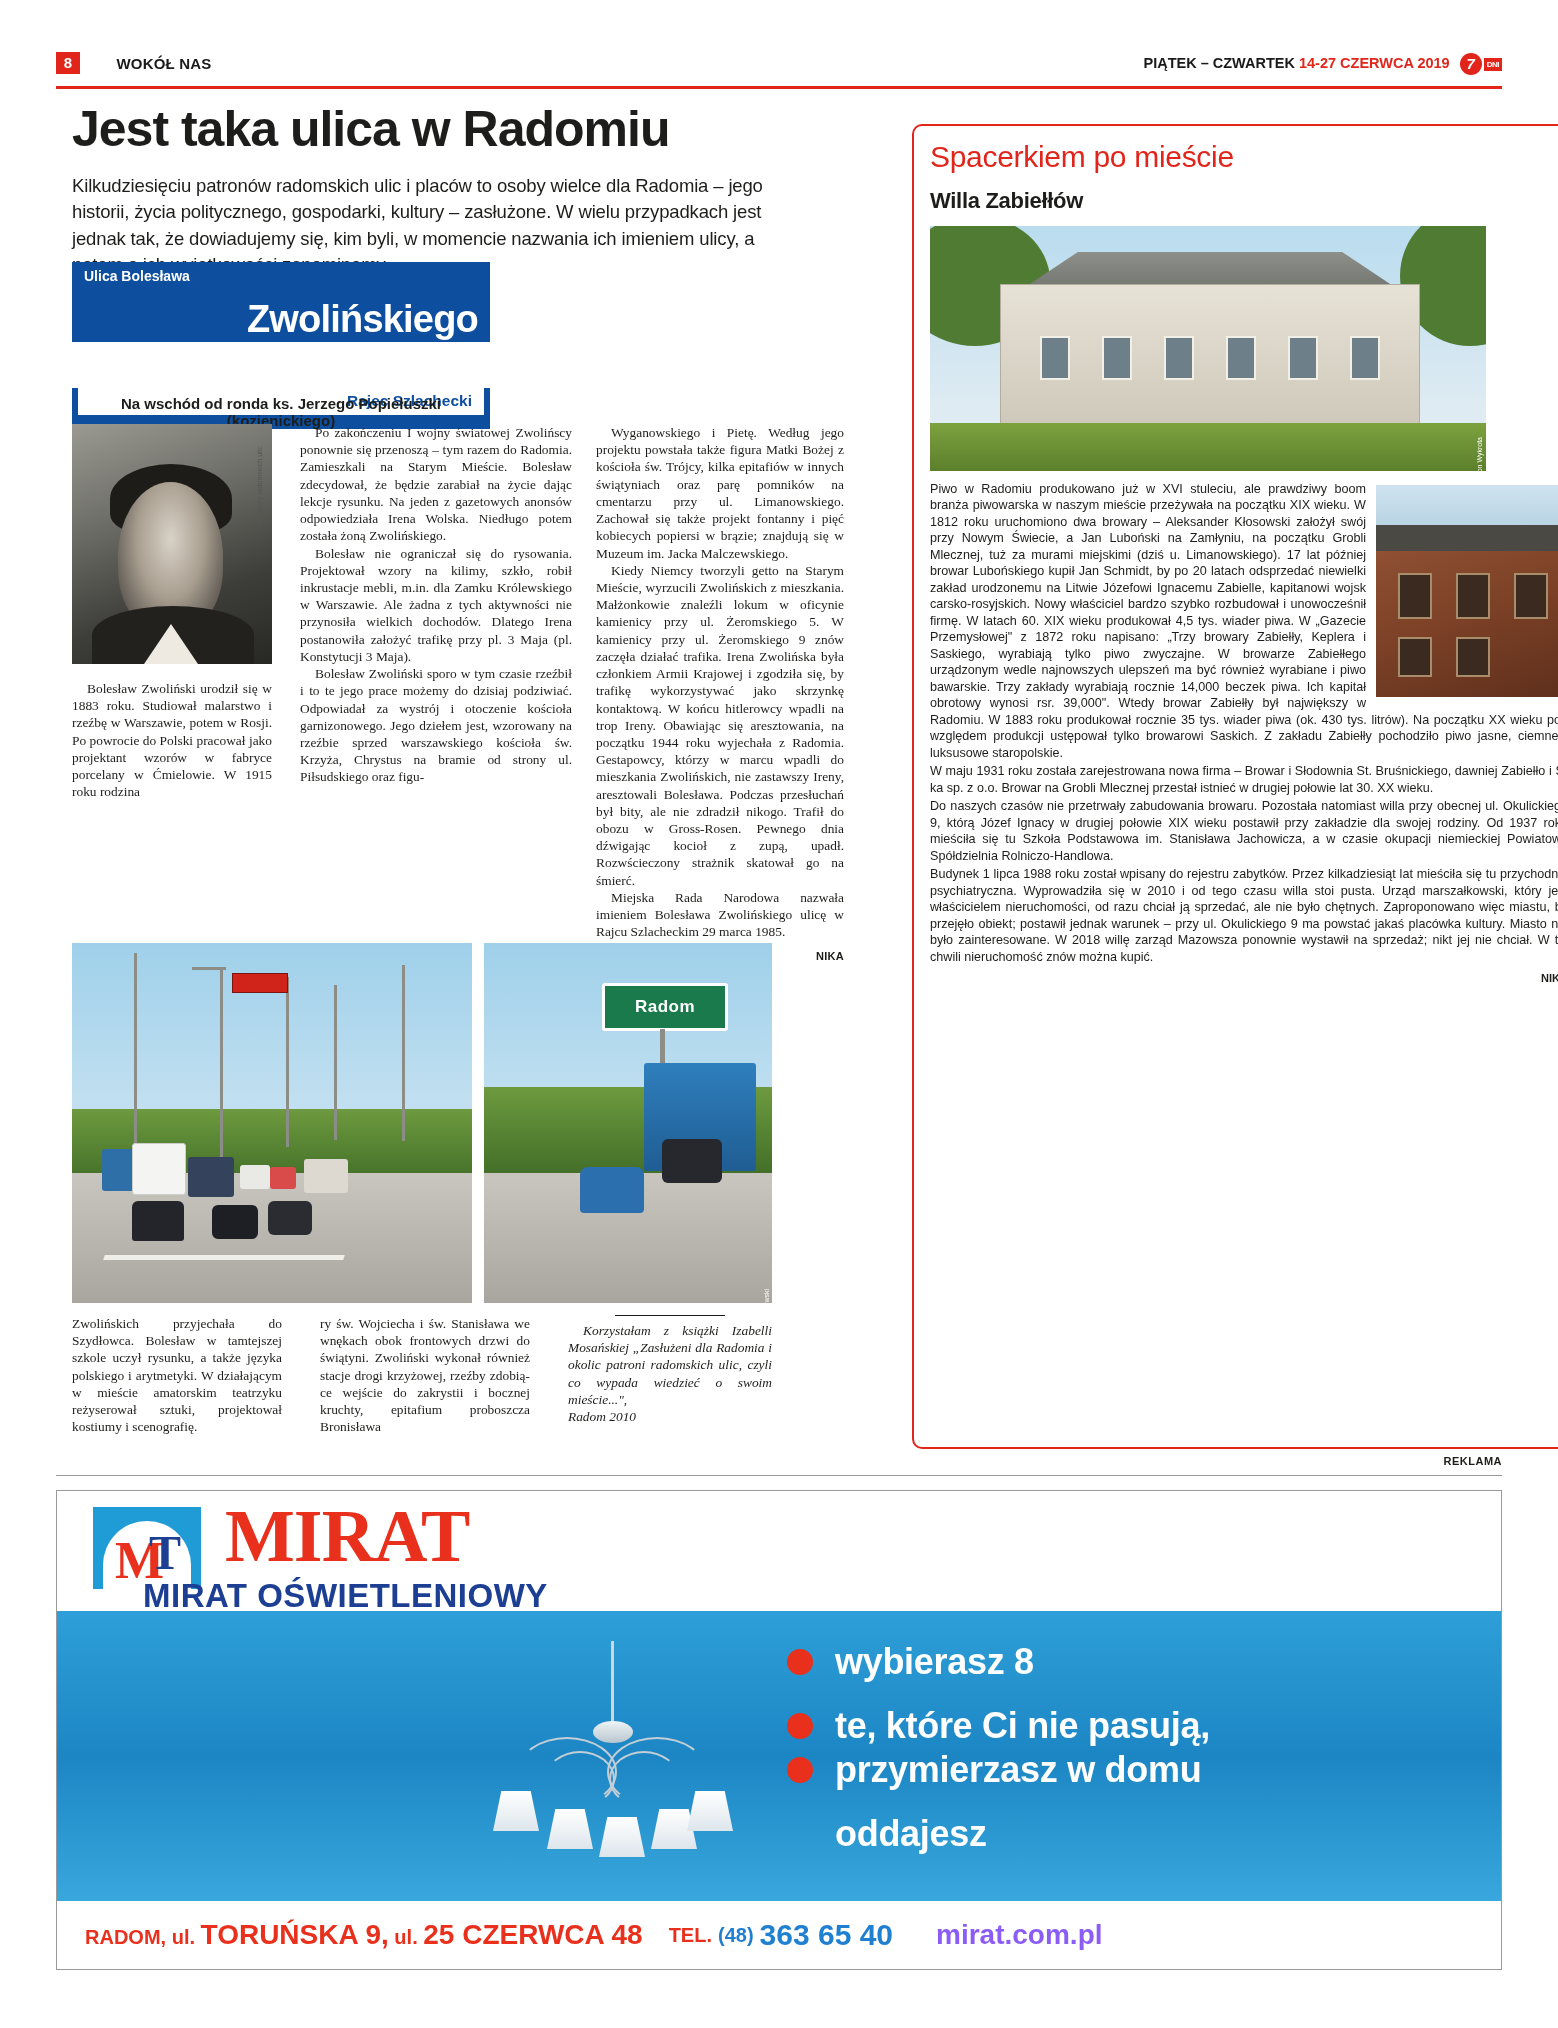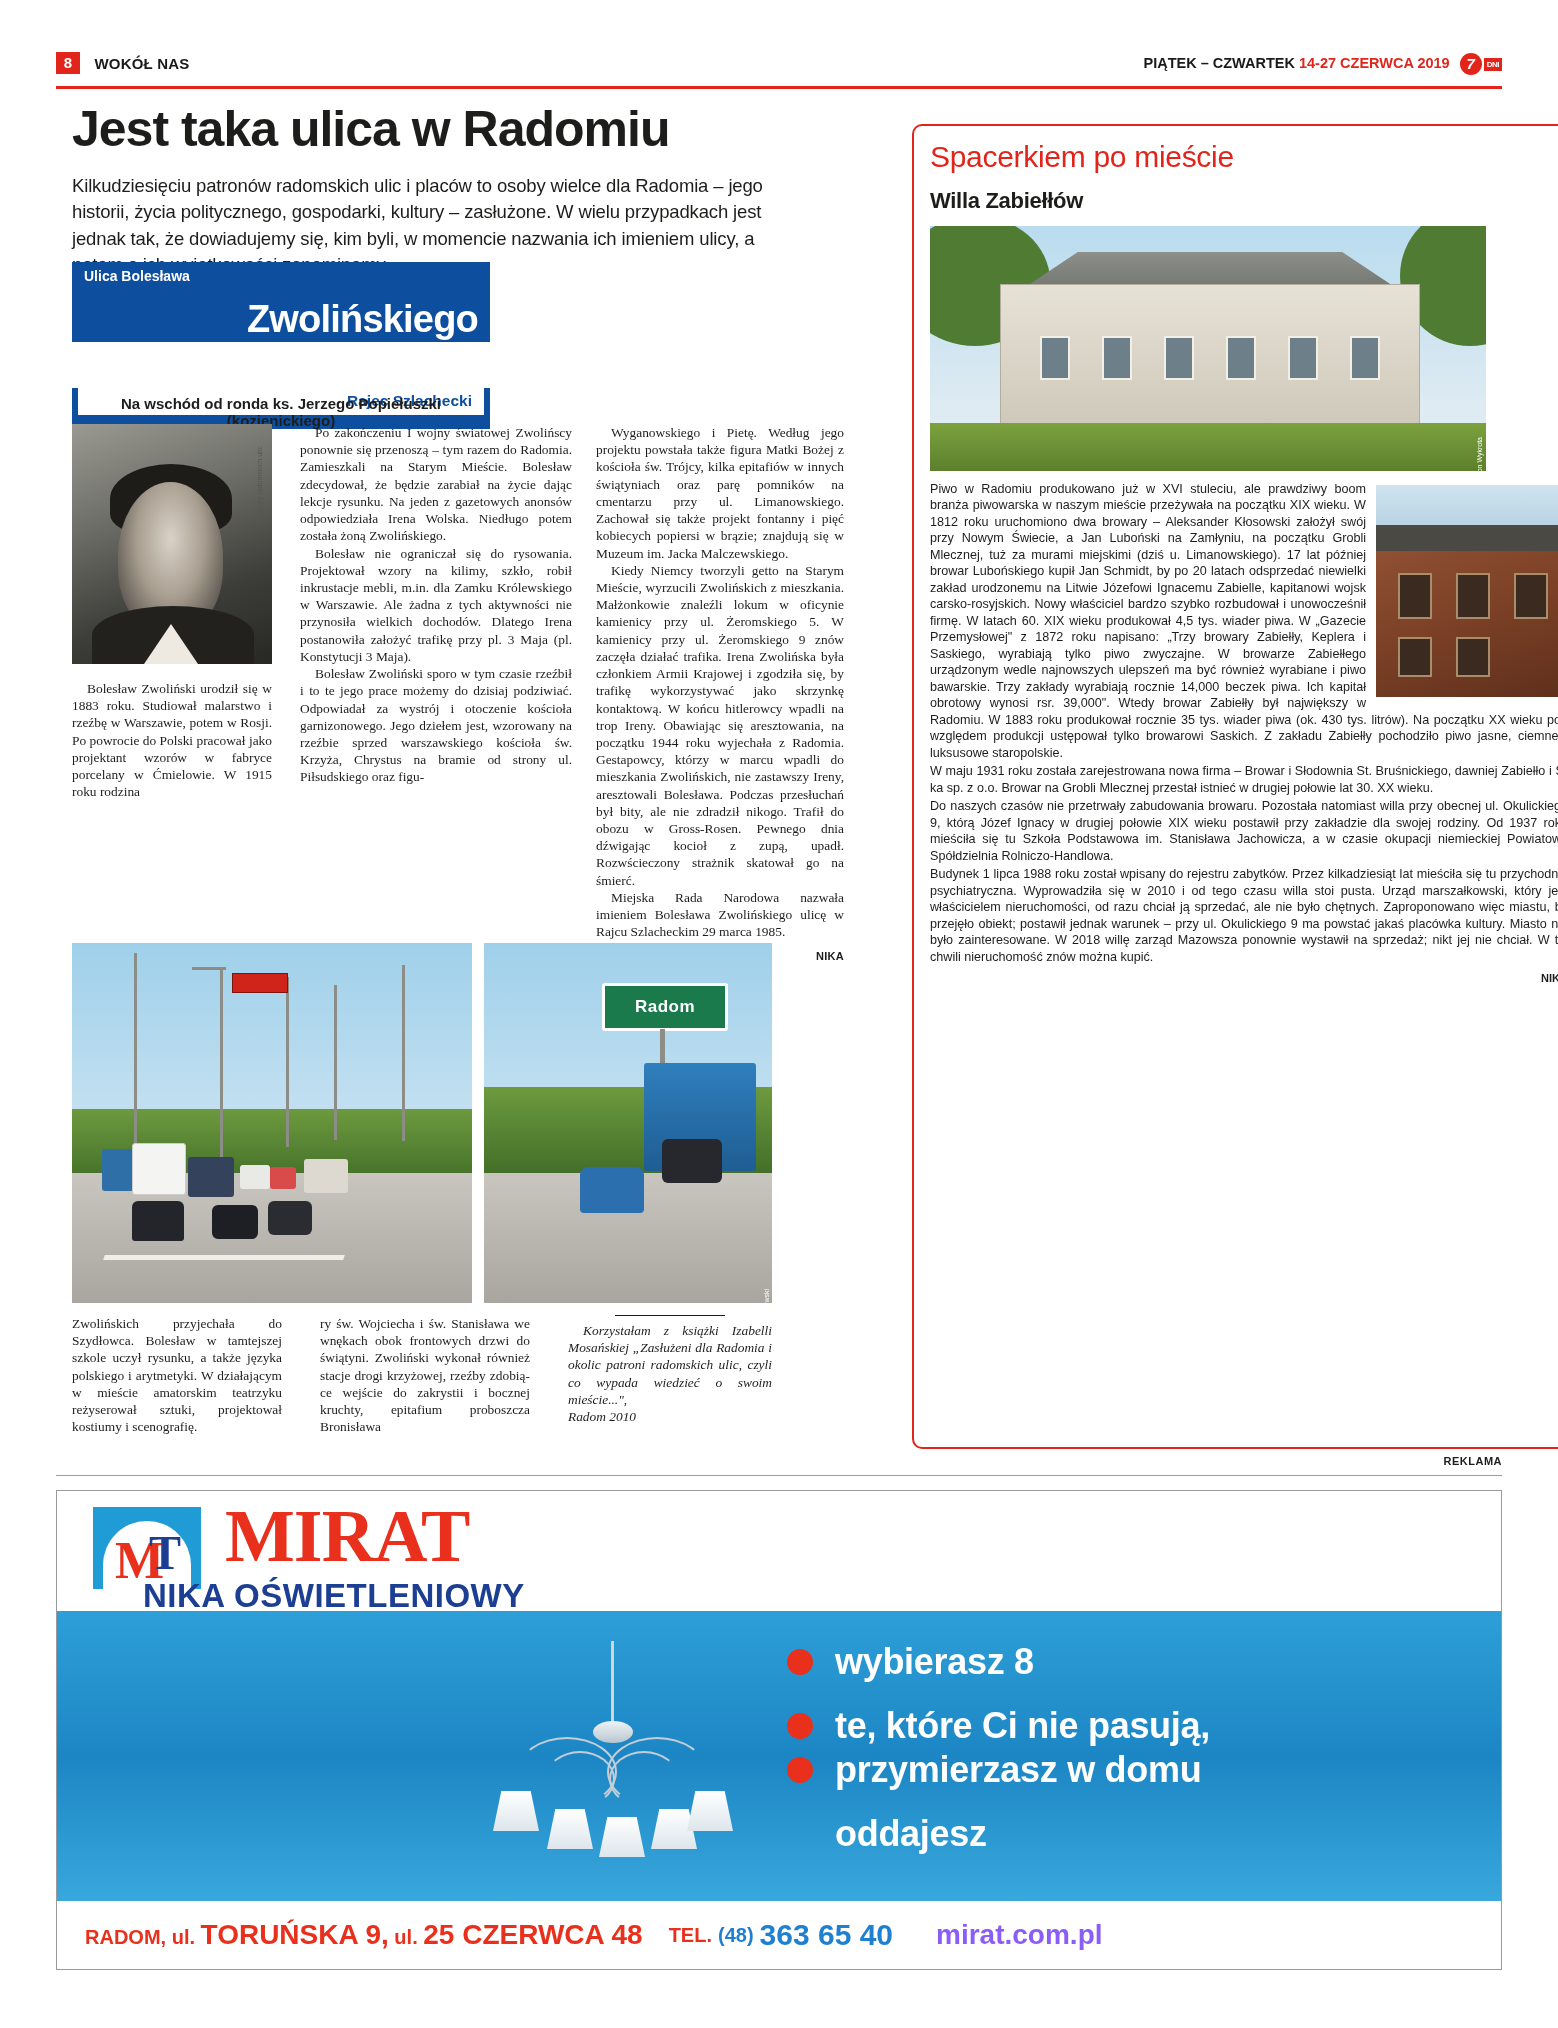--- a/index.html
+++ b/index.html
@@ -15,21 +15,21 @@
   
   .masthead {
     position:absolute; left:56px; top:52px; width:1446px; height:34px;
   }
   .page-num {
     display:inline-block; width:24px; height:22px; background:#e1251b;
     color:#fff; font-weight:bold; font-size:15px; line-height:22px;
     text-align:center; vertical-align:middle;
   }
   .section-name {
-    display:inline-block; margin-left:10px; font-weight:bold;
+    display:inline-block; margin-left:32px; font-weight:bold;
     font-size:15px; letter-spacing:.2px; vertical-align:middle;
     color:#1a1a1a;
   }
   .mast-right {
     position:absolute; right:0; top:1px; white-space:nowrap;
     font-size:14.5px; font-weight:bold; vertical-align:middle;
   }
   .mast-date-black { color:#1a1a1a; }
   .mast-date-red { color:#e1251b; }
   .logo7 {
@@ -466,21 +466,21 @@
   <div class="rek-rule"></div>
 
   <div class="ad">
     <div class="ad-white"></div>
     <div class="mirat-logo-box">
       <div class="mirat-dome"></div>
       <div class="mirat-M">M</div>
       <div class="mirat-T">T</div>
     </div>
     <div class="mirat-word">MIRAT</div>
-    <div class="mirat-sub">NIKA OŚWIETLENIOWY</div>
+    <div class="mirat-sub">MIRAT OŚWIETLENIOWY</div>
 
     <div class="ad-blue"></div>
 
 
     <div class="chand">
       <div class="stem"></div>
       <div class="hub"></div>
       <div class="arm2" style="left:30px;top:96px;width:100px;height:70px;"></div>
       <div class="arm2" style="left:120px;top:96px;width:100px;height:70px;transform:scaleX(-1);"></div>
       <div class="arm2" style="left:58px;top:110px;width:70px;height:56px;"></div>

